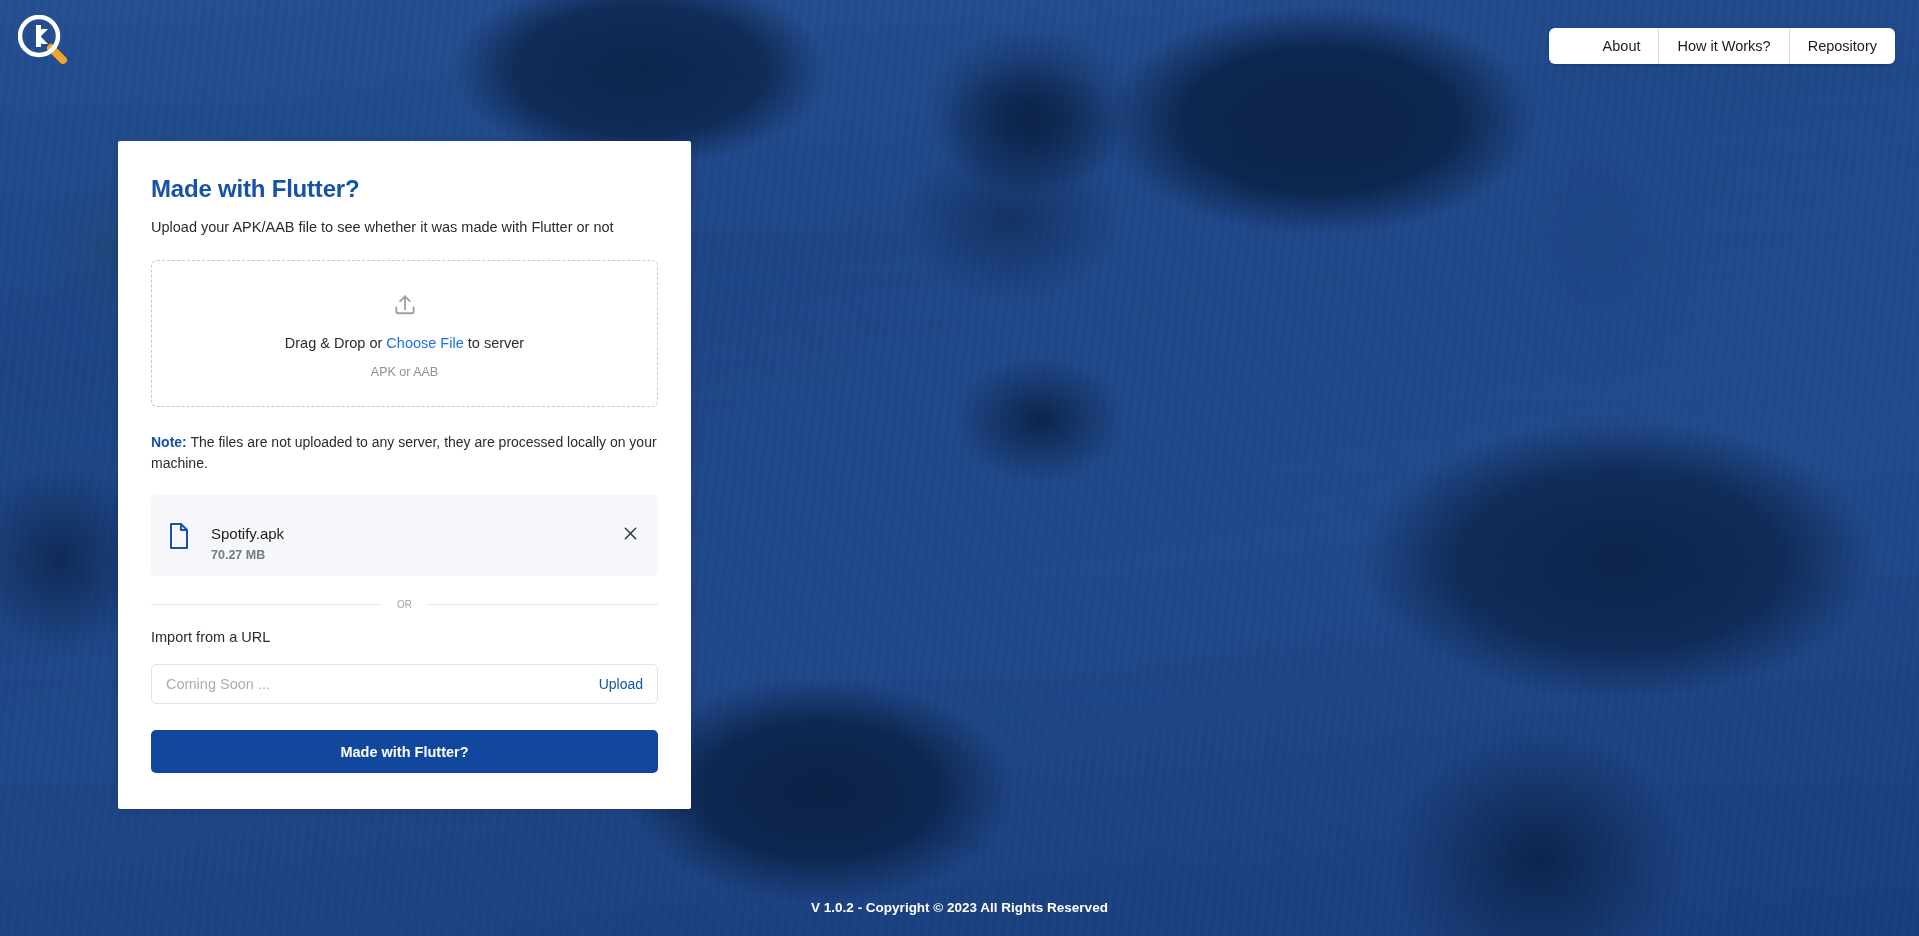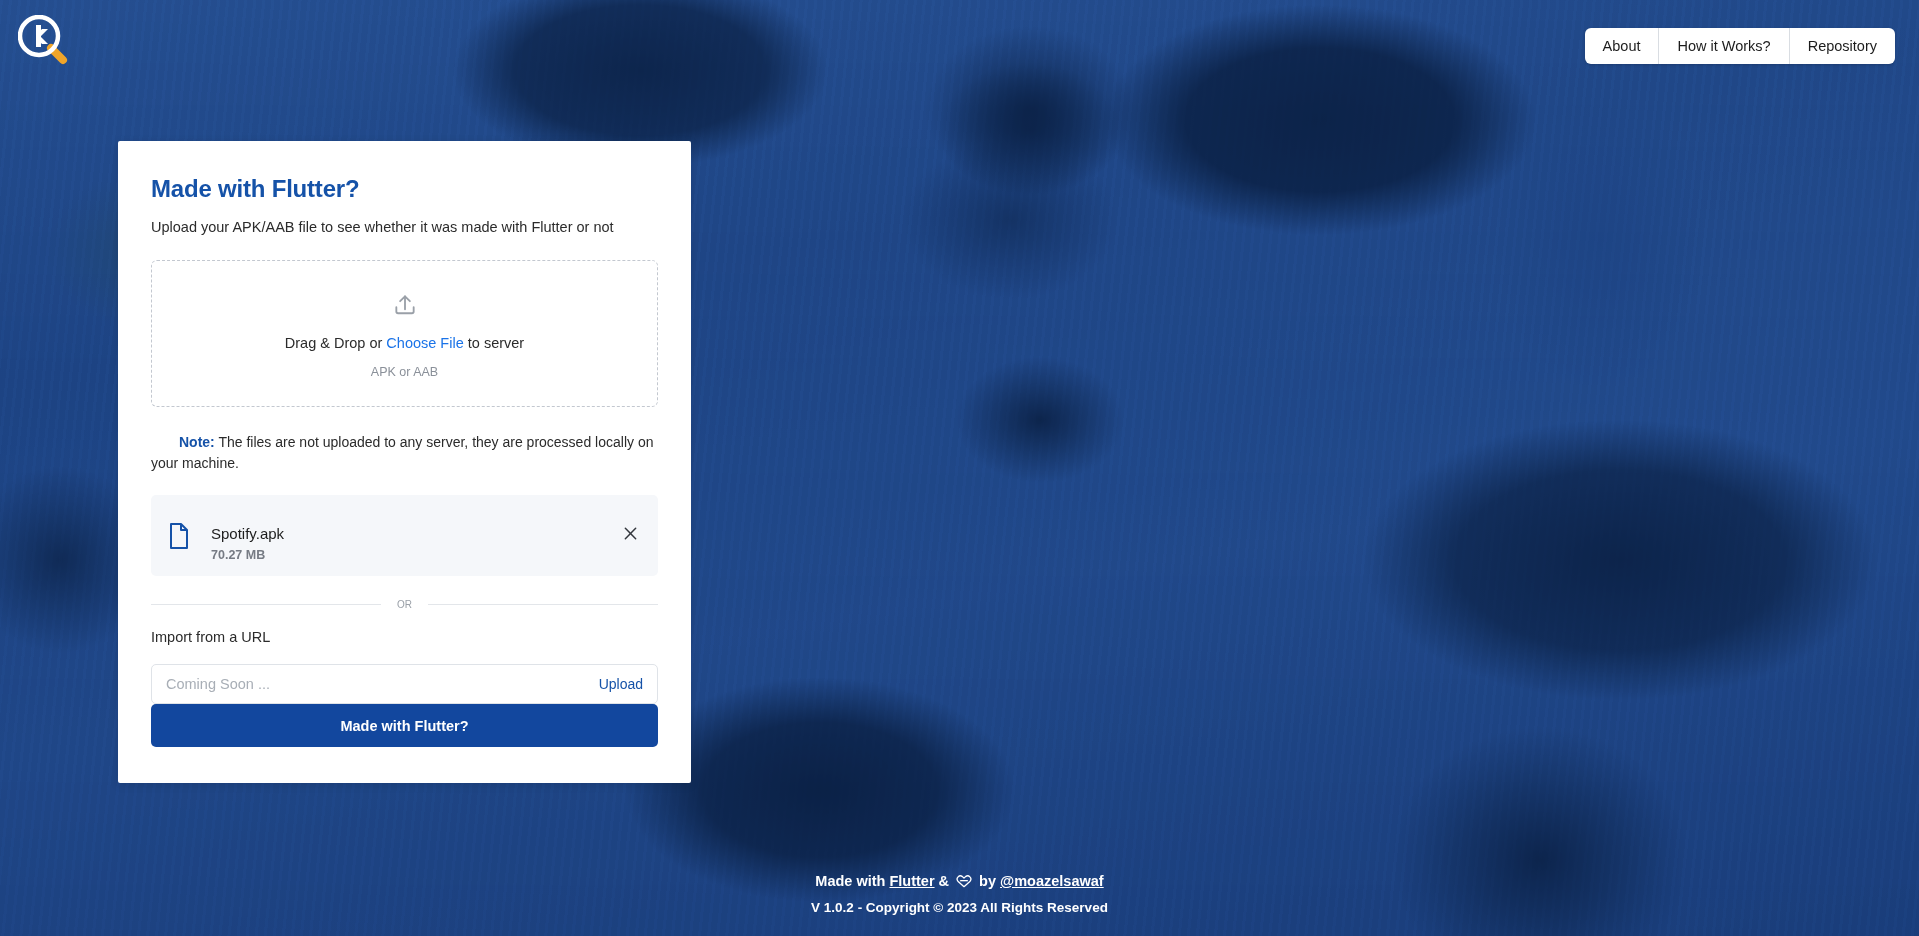--- a/index.html
+++ b/index.html
@@ -61,20 +61,21 @@
 
   
   #topnav {
     position: absolute; top: 28px; right: 24px; z-index: 20;
     display: flex; align-items: stretch;
     background: #fff;
     border-radius: 6px;
     height: 36px;
     overflow: hidden;
     box-shadow: 0 1px 3px rgba(0,0,0,.18);
+    padding-left: 36px;
   }
   .nav-item {
     display: flex; align-items: center;
     padding: 0 18px;
     font-size: 14.5px;
     color: #1c1c1c;
     white-space: nowrap;
     cursor: pointer;
     border-right: 1px solid #d9dde2;
   }
@@ -124,21 +125,21 @@
   #dz-main .link { color: #1a73e8; cursor: pointer; }
   #dz-sub { font-size: 12.5px; color: #8a9099; }
 
   
   #note {
     font-size: 14px;
     color: #2b2b2b;
     line-height: 1.52;
     margin-bottom: 21px;
   }
-  #note .note-label { color: #1552a8; font-weight: bold; margin-left: 28px; }
+  #note .note-label { color: #1552a8; font-weight: bold; }
 
   
   #file-chip {
     display: flex; align-items: center;
     background: #f5f7fa;
     border-radius: 5px;
     padding: 14px 16px;
     margin-bottom: 23px;
   }
   #file-doc-icon { flex: 0 0 auto; margin-right: 20px; }
@@ -156,20 +157,21 @@
   #or-text { padding: 0 16px; font-size: 10px; color: #9aa0a8; }
 
   
   #import-label { font-size: 14.5px; color: #2b2b2b; margin-bottom: 19px; }
   #url-row {
     display: flex; align-items: center;
     border: 1px solid #dfe3e8;
     border-radius: 5px;
     height: 40px;
     padding: 8px 14px;
+    margin-bottom: 26px;
   }
   #url-input {
     flex: 1 1 auto;
     border: none; outline: none;
     font-size: 14.5px;
     font-family: "Liberation Sans", sans-serif;
     color: #2b2b2b;
     background: transparent;
   }
   #url-input::placeholder { color: #a8aeb6; }
@@ -285,22 +287,14 @@
 
   <div id="url-row">
     <input id="url-input" type="text" placeholder="Coming Soon ..." style="">
     <span id="url-upload-btn">Upload</span>
   </div>
 
   <button id="submit-btn">Made with Flutter?</button>
 </section>
 
 <footer id="footer">
-  <div id="footer-line1">
-    <span>Made with </span><span class="u">Flutter</span><span> &amp; </span><span id="footer-heart">
-      <svg width="16" height="14" viewBox="0 0 18 16" fill="none" stroke="#ffffff" stroke-width="1.5" stroke-linejoin="round" style="vertical-align:-2px">
-        <path d="M9 14.5 2 8.2a3.7 3.7 0 0 1 5.2-5.2L9 4.6l1.8-1.6A3.7 3.7 0 0 1 16 8.2z"></path>
-        <path d="M4.6 7.6h8.8"></path>
-      </svg>
-    </span><span> by </span><span class="u">@moazelsawaf</span>
-  </div>
   <div id="footer-line2">V 1.0.2 - Copyright © 2023 All Rights Reserved</div>
 </footer>
 
 </body></html>

